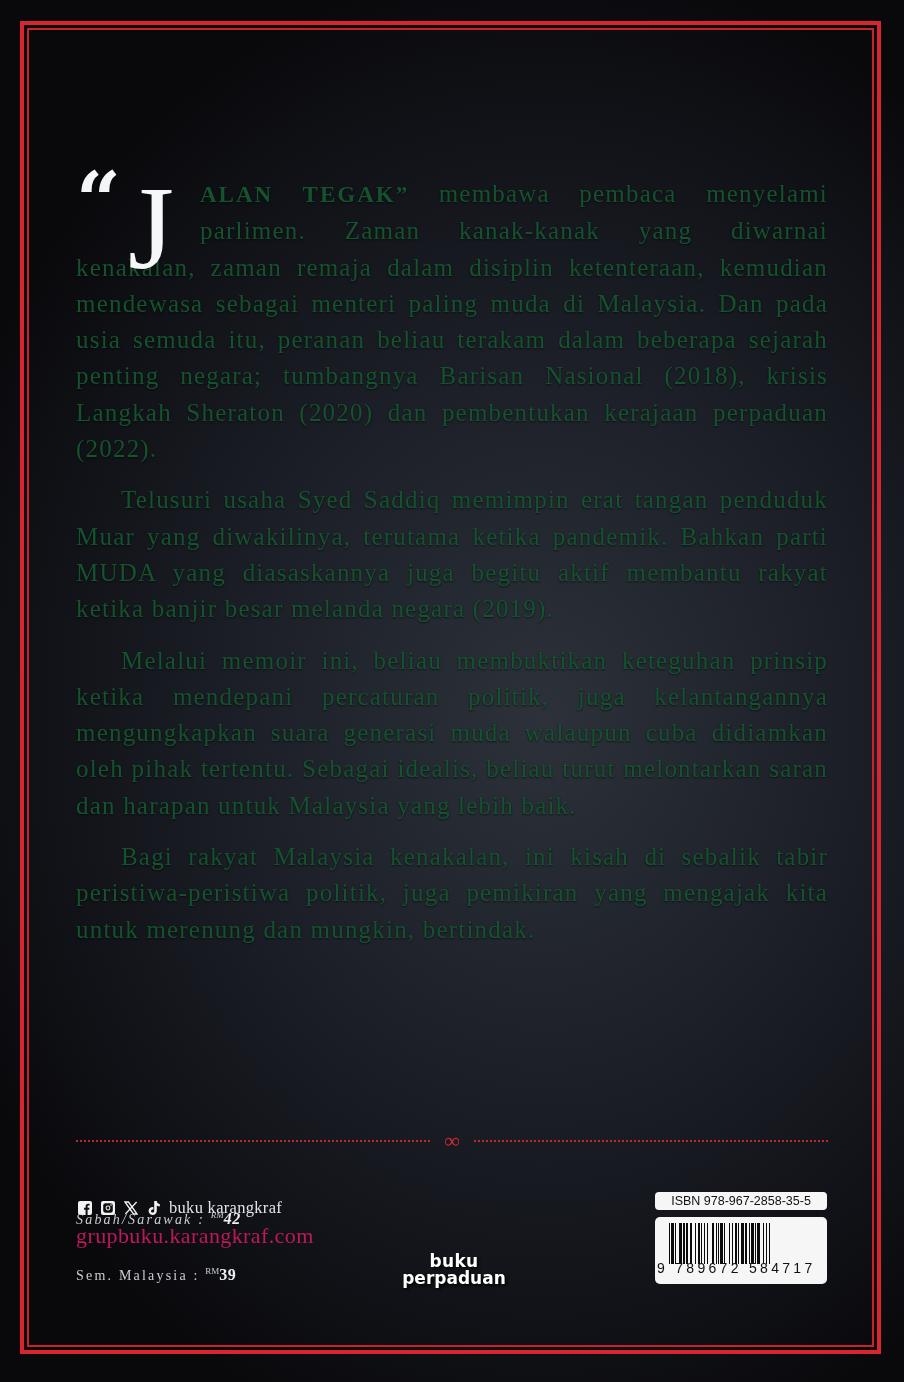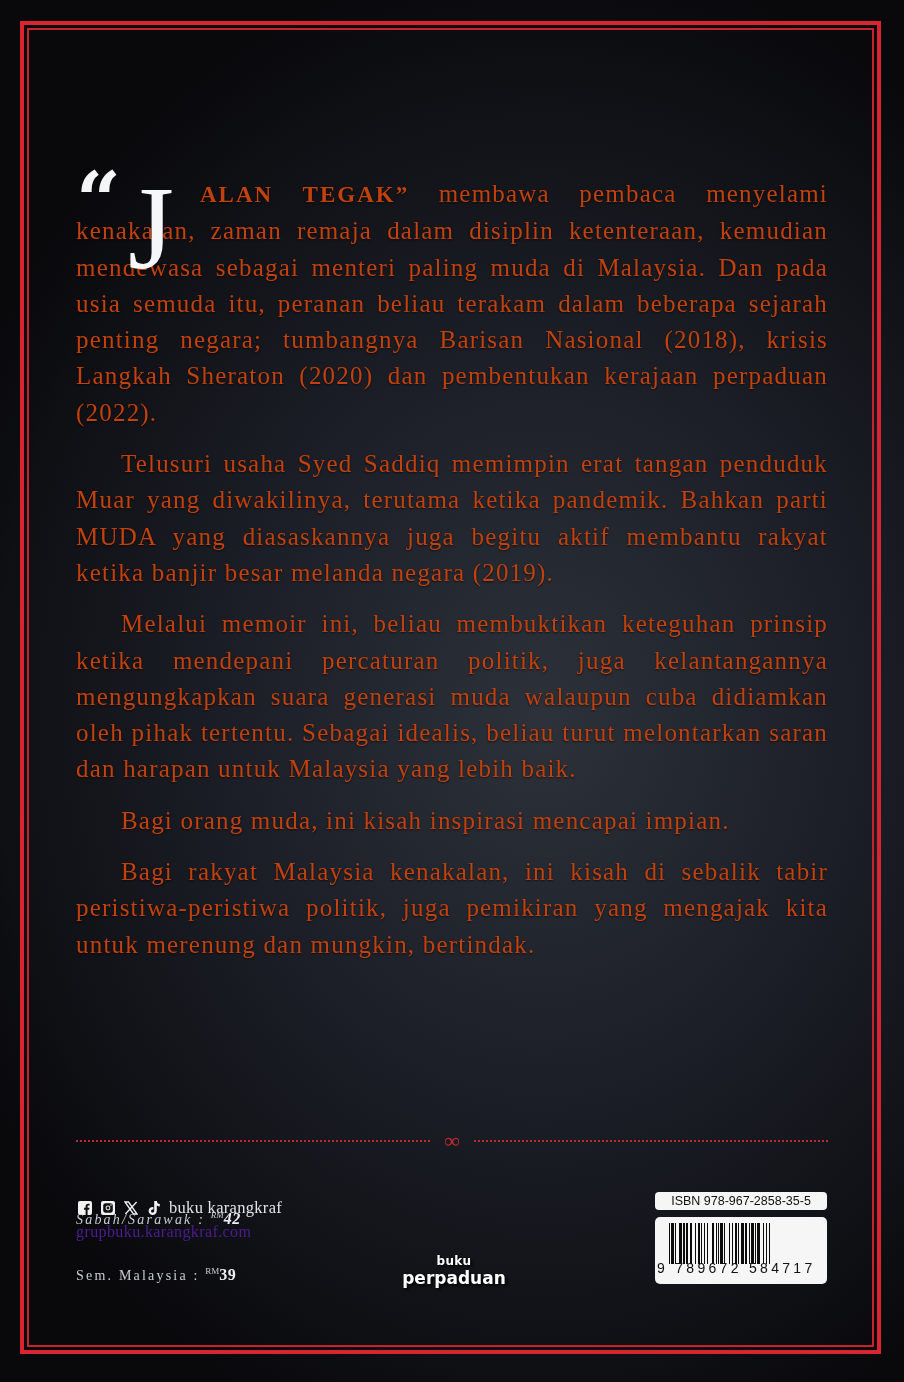--- a/index.html
+++ b/index.html
@@ -17,21 +17,21 @@
     position:absolute; left:27px; top:28px; width:847px; height:1319px;
     border:2px solid #c8222c; box-sizing:border-box;
   }
   .text-block {
     position:absolute; left:76px; top:176px; width:752px;
   }
   .para {
     font-size:25px; line-height:36.3px; text-align:justify;
     text-align-last:left; letter-spacing:1.2px; margin:0 0 15px 0;
     font-family: "Liberation Serif", serif;
-    color:#c2410c;
+    color:#14532d;
     text-shadow: 0 1px 2px rgba(0,0,0,.6);
   }
   .para.indent { text-indent:45px; }
   .first-para { position:relative; }
   .open-quote {
     position:absolute; left:0; top:-14px;
     font-size:78px; font-weight:bold; line-height:1; color:#f4f5f7;
     font-family:"DejaVu Serif", serif;
   }
   .dropcap {
@@ -45,30 +45,30 @@
     position:absolute; left:76px; top:1134px; width:752px; height:14px;
     display:flex; align-items:center;
   }
   .dots { flex:1; border-top:2px dotted #c0262f; height:0; }
   .infinity { color:#d02830; font-size:22px; padding:0 14px; line-height:1; }
   .socials {
     position:absolute; left:77px; top:1198px; display:flex; align-items:center; gap:8px;
     font-size:16.5px; color:#e2e4ea; letter-spacing:0.3px;
   }
   .sicon { width:15px; height:15px; display:inline-flex; align-items:center; justify-content:center; }
-  .website { position:absolute; left:76px; top:1223px; font-size:16px; color:#4c1d95; letter-spacing:0.4px; }
+  .website { position:absolute; left:76px; top:1223px; font-size:22px; color:#be185d; letter-spacing:0.4px; }
   .price { position:absolute; left:76px; font-size:14px; color:#c9ccd3; letter-spacing:2.2px; }
   .price .rm { font-size:9px; vertical-align:super; letter-spacing:0; }
   .price .amt { font-weight:bold; font-size:16px; color:#eceef2; letter-spacing:0.5px; }
   .logo {
     position:absolute; left:384px; top:1253px; width:140px; text-align:center;
     font-family:"DejaVu Sans", sans-serif; font-weight:bold; color:#ffffff;
     line-height:17px; text-shadow: 2px 2px 3px rgba(0,0,0,.8);
   }
-  .logo .l1 { font-size:12px; letter-spacing:0.3px; }
+  .logo .l1 { font-size:17px; letter-spacing:0.3px; }
   .logo .l2 { font-size:17px; letter-spacing:0; }
   .isbn-label {
     position:absolute; left:655px; top:1192px; width:172px; height:18px;
     background:#f6f6f6; border-radius:4px; color:#111;
     font-family:"Liberation Sans", sans-serif; font-size:12.5px; text-align:center; line-height:18px;
   }
   .barcode-box {
     position:absolute; left:655px; top:1217px; width:172px; height:67px;
     background:#f6f6f6; border-radius:5px;
   }
@@ -84,25 +84,25 @@
 <body>
 
 <div class="frame-outer"></div>
 <div class="frame-inner"></div>
 
 <div class="text-block">
   <div class="first-para">
     <span class="open-quote">“</span>
     <span class="dropcap">J</span>
     <p class="para first-lines" style="margin:0; text-align-last:justify;"><span class="smallcaps">ALAN TEGAK”</span><span> membawa pembaca menyelami</span></p>
+    <p class="para first-lines" style="margin:0; text-align-last:justify;">parlimen. Zaman kanak-kanak yang diwarnai</p>
     <p class="para">kenakalan, zaman remaja dalam disiplin ketenteraan, kemudian mendewasa sebagai menteri paling muda di Malaysia. Dan pada usia semuda itu, peranan beliau terakam dalam beberapa sejarah penting negara; tumbangnya Barisan Nasional (2018), krisis Langkah Sheraton (2020) dan pembentukan kerajaan perpaduan (2022).</p>
   </div>
   <p class="para indent">Telusuri usaha Syed Saddiq memimpin erat tangan penduduk Muar yang diwakilinya, terutama ketika pandemik. Bahkan parti MUDA yang diasaskannya juga begitu aktif membantu rakyat ketika banjir besar melanda negara (2019).</p>
   <p class="para indent">Melalui memoir ini, beliau membuktikan keteguhan prinsip ketika mendepani percaturan politik, juga kelantangannya mengungkapkan suara generasi muda walaupun cuba didiamkan oleh pihak tertentu. Sebagai idealis, beliau turut melontarkan saran dan harapan untuk Malaysia yang lebih baik.</p>
-  <p class="para indent">Bagi orang muda, ini kisah inspirasi mencapai impian.</p>
   <p class="para indent">Bagi rakyat Malaysia kenakalan, ini kisah di sebalik tabir peristiwa-peristiwa politik, juga pemikiran yang mengajak kita untuk merenung dan mungkin, bertindak.</p>
 </div>
 
 <div class="divider">
   <div class="dots"></div>
   <span class="infinity">∞</span>
   <div class="dots"></div>
 </div>
 
 <div class="socials">

